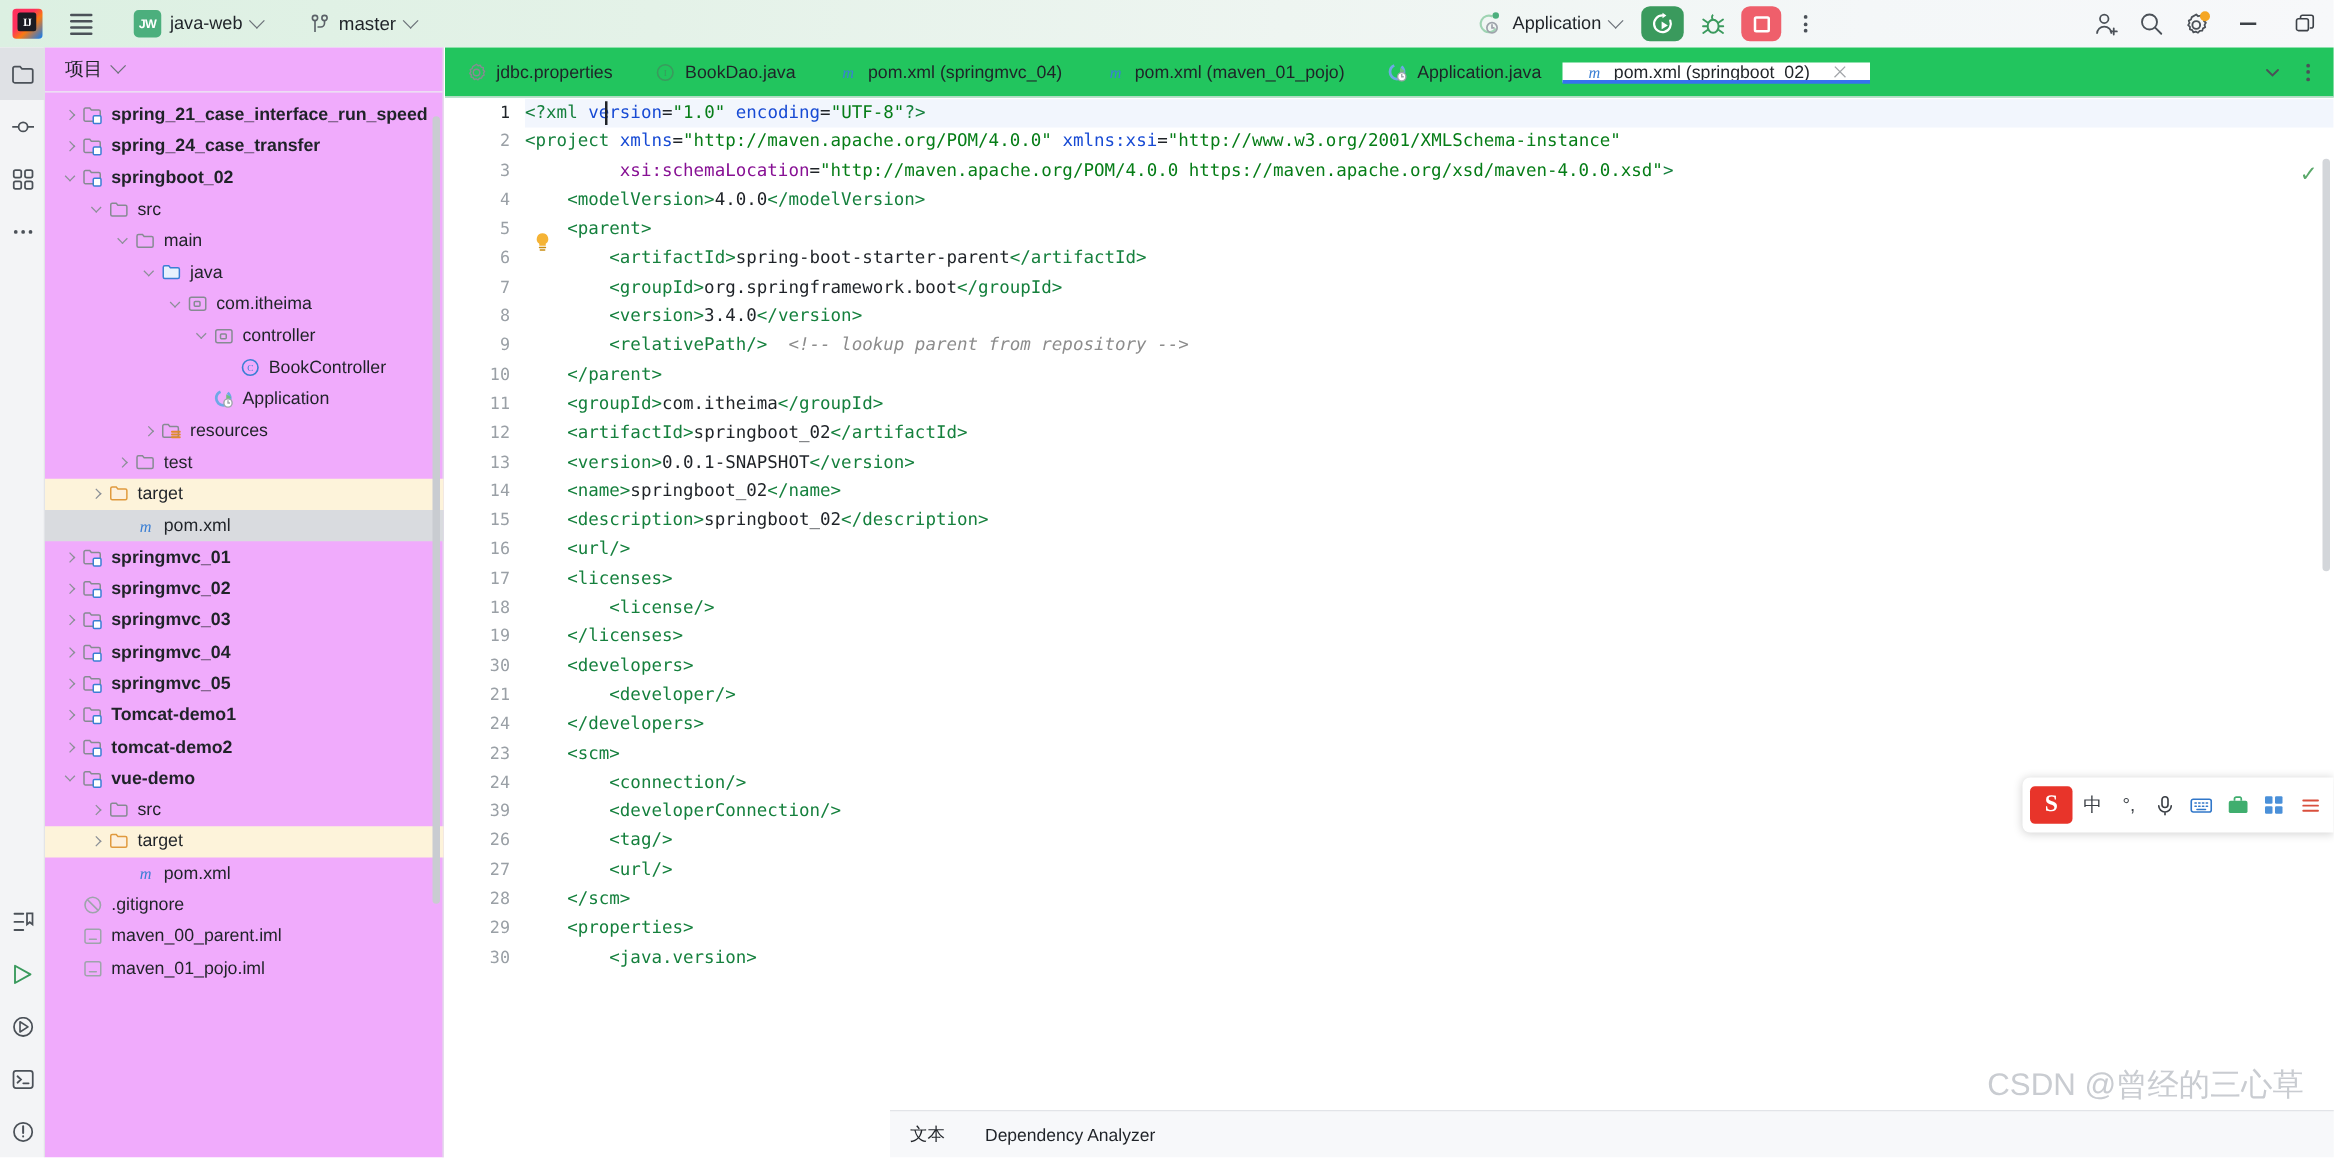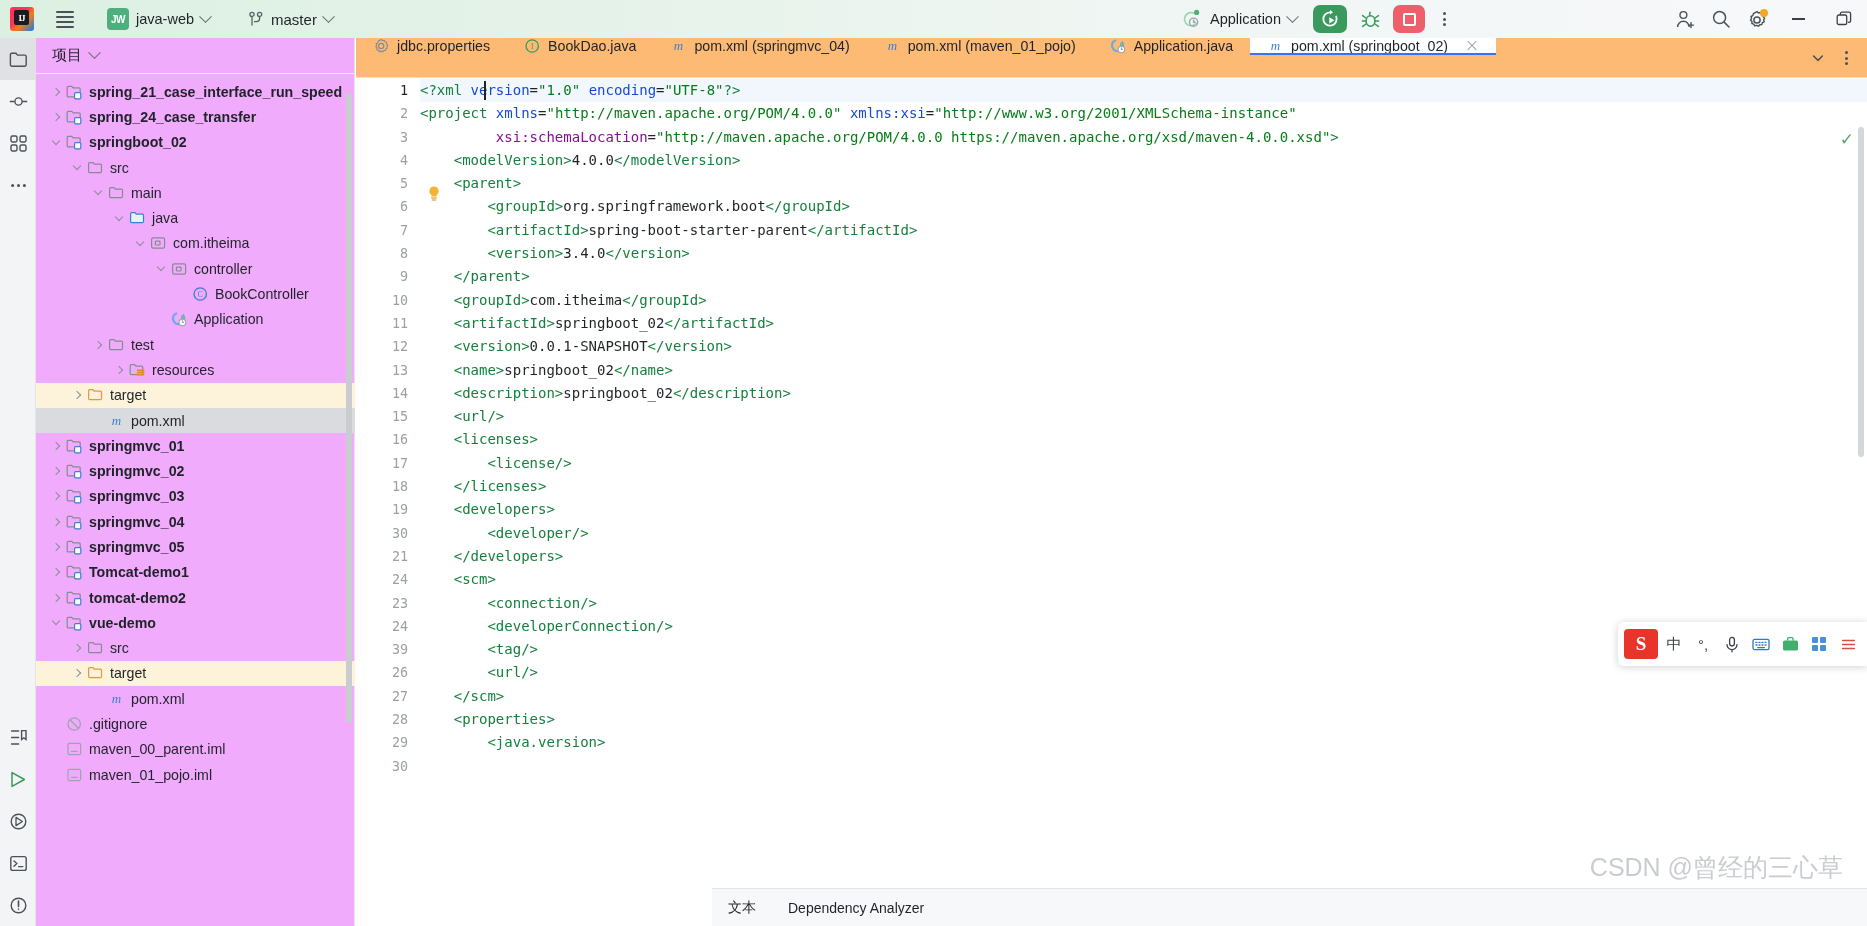--- a/index.html
+++ b/index.html
@@ -63,21 +63,21 @@
   .arrow i{width:6px;height:6px;border-right:1.5px solid #8a8f96;border-bottom:1.5px solid #8a8f96;display:block;}
   .arrow.r i{transform:rotate(-45deg);}
   .arrow.d i{transform:rotate(45deg);margin-top:-3px;}
   .ico{width:20px;height:17px;flex:0 0 20px;margin-right:5px;display:flex;align-items:center;justify-content:center;}
   .lbl{font-size:14.2px;color:#1f2328;}
   .lbl.b{font-weight:700;}
   .scrollbar{position:absolute;right:2px;top:55px;width:6px;height:630px;background:#c9ccd1;border-radius:3px;}
 
   
   .editor{position:absolute;left:356px;top:38px;width:1511px;height:888px;background:#ffffff;}
-  .tabbar{height:40px;display:flex;align-items:flex-start;border-bottom:1px solid #e2e4e8;background:#fdba74;position:relative;}
+  .tabbar{height:40px;display:flex;align-items:center;border-bottom:1px solid #e2e4e8;background:#22c55e;position:relative;}
   .tab{display:flex;align-items:center;gap:7px;padding:0 17px;cursor:pointer;font-size:14.2px;color:#1f2328;white-space:nowrap;position:relative;}
   .tab.active{background:#ffffff;}
   .tab.active:after{content:"";position:absolute;left:0;right:0;bottom:-1px;height:2.5px;background:#3574f0;}
   .tab-close{margin-left:10px;width:14px;height:14px;position:relative;opacity:.55;}
   .tab-close:before,.tab-close:after{content:"";position:absolute;left:1px;top:6px;width:12px;height:1.4px;background:#555b62;}
   .tab-close:before{transform:rotate(45deg);} .tab-close:after{transform:rotate(-45deg);}
   .tabbar-right{margin-left:auto;display:flex;align-items:center;padding-right:8px;gap:2px;}
   .tbr-btn{width:26px;height:40px;display:flex;align-items:center;justify-content:center;cursor:pointer;}
   .tbr-btn .dots{display:flex;flex-direction:column;gap:2.5px;}
   .tbr-btn .dots i{width:3px;height:3px;border-radius:50%;background:#4b5158;display:block;}
@@ -409,43 +409,43 @@
             <svg width="17" height="16" viewBox="0 0 17 16">
               <circle cx="7.6" cy="7.6" r="5.6" fill="none" stroke="#6ea8e6" stroke-width="2.2" stroke-dasharray="24 6"></circle>
               <path d="M10 4.4 l4 2.4 -4 2.4z" fill="#6ec07e"></path>
               <circle cx="11.4" cy="11.4" r="3.3" fill="#fff" stroke="#9ea4ab" stroke-width="1.1"></circle>
               <path d="M11.4 9.2 v2.2 h1.6" stroke="#9ea4ab" stroke-width="1.1" fill="none"></path>
             </svg>
           </div>
           <span class="lbl">Application</span>
         </div>
         <div class="row">
-          <div style="width: 54px; flex: 0 0 auto;"></div>
-          <div class="arrow r">
-            <i></i>
-          </div>
-          <div class="ico">
-            <svg width="17" height="16" viewBox="0 0 17 16">
-              <path d="M1.6 3.8 a1.2 1.2 0 0 1 1.2-1.2 h3.2 l1.3 1.5 h6 a1.2 1.2 0 0 1 1.2 1.2 v6.2 a1.2 1.2 0 0 1 -1.2 1.2 H2.8 a1.2 1.2 0 0 1 -1.2-1.2z" fill="none" stroke="#868b92" stroke-width="1.2"></path>
-            </svg>
-          </div>
-          <span class="lbl">test</span>
-        </div>
-        <div class="row">
           <div style="width: 75px; flex: 0 0 auto;"></div>
           <div class="arrow r">
             <i></i>
           </div>
           <div class="ico">
             <svg width="17" height="16" viewBox="0 0 17 16">
               <path d="M1.2 3.8 a1.2 1.2 0 0 1 1.2-1.2 h3.2 l1.3 1.5 h5.6 a1.2 1.2 0 0 1 1.2 1.2 v6.2 a1.2 1.2 0 0 1 -1.2 1.2 H2.4 a1.2 1.2 0 0 1 -1.2-1.2z" fill="none" stroke="#868b92" stroke-width="1.2"></path>
               <path d="M8.6 8.4h6.2M8.6 10.6h6.2M8.6 12.8h6.2" stroke="#e08b2c" stroke-width="1.6" stroke-linecap="round"></path>
             </svg>
           </div>
           <span class="lbl">resources</span>
+        </div>
+        <div class="row">
+          <div style="width: 54px; flex: 0 0 auto;"></div>
+          <div class="arrow r">
+            <i></i>
+          </div>
+          <div class="ico">
+            <svg width="17" height="16" viewBox="0 0 17 16">
+              <path d="M1.6 3.8 a1.2 1.2 0 0 1 1.2-1.2 h3.2 l1.3 1.5 h6 a1.2 1.2 0 0 1 1.2 1.2 v6.2 a1.2 1.2 0 0 1 -1.2 1.2 H2.8 a1.2 1.2 0 0 1 -1.2-1.2z" fill="none" stroke="#868b92" stroke-width="1.2"></path>
+            </svg>
+          </div>
+          <span class="lbl">test</span>
         </div>
         <div class="row hl-target">
           <div style="width: 33px; flex: 0 0 auto;"></div>
           <div class="arrow r">
             <i></i>
           </div>
           <div class="ico">
             <svg width="17" height="16" viewBox="0 0 17 16">
               <path d="M1.6 3.8 a1.2 1.2 0 0 1 1.2-1.2 h3.2 l1.3 1.5 h6 a1.2 1.2 0 0 1 1.2 1.2 v6.2 a1.2 1.2 0 0 1 -1.2 1.2 H2.8 a1.2 1.2 0 0 1 -1.2-1.2z" fill="#fdf0dc" stroke="#e09a3e" stroke-width="1.2"></path>
             </svg>
@@ -742,23 +742,24 @@
           <div class="gline">29</div>
           <div class="gline">30</div>
         </div>
       <div class="codewrap" id="codewrap">
         <div class="caret"></div>
       <div class="cline cur"><span class="tg">&lt;?xml </span><span class="at">version</span><span class="txt">=</span><span class="val">"1.0"</span><span class="txt"> </span><span class="at">encoding</span><span class="txt">=</span><span class="val">"UTF-8"</span><span class="tg">?&gt;</span></div>
           <div class="cline"><span class="tg">&lt;project </span><span class="at">xmlns</span><span class="txt">=</span><span class="val">"http://maven.apache.org/POM/4.0.0"</span><span class="txt"> </span><span class="at">xmlns:xsi</span><span class="txt">=</span><span class="val">"http://www.w3.org/2001/XMLSchema-instance"</span></div>
           <div class="cline"><span class="txt">         </span><span class="pur">xsi:schemaLocation</span><span class="txt">=</span><span class="val">"http://maven.apache.org/POM/4.0.0 https://maven.apache.org/xsd/maven-4.0.0.xsd"</span><span class="tg">&gt;</span></div>
           <div class="cline"><span class="txt">    </span><span class="tg">&lt;modelVersion&gt;</span><span class="txt">4.0.0</span><span class="tg">&lt;/modelVersion&gt;</span></div>
           <div class="cline"><span class="txt">    </span><span class="tg">&lt;parent&gt;</span></div>
+          <div class="cline"><span class="txt">        </span><span class="tg">&lt;artifactId&gt;</span><span class="txt">spring-boot-starter-parent</span><span class="tg">&lt;/artifactId&gt;</span></div>
           <div class="cline"><span class="txt">        </span><span class="tg">&lt;groupId&gt;</span><span class="txt">org.springframework.boot</span><span class="tg">&lt;/groupId&gt;</span></div>
-          <div class="cline"><span class="txt">        </span><span class="tg">&lt;artifactId&gt;</span><span class="txt">spring-boot-starter-parent</span><span class="tg">&lt;/artifactId&gt;</span></div>
           <div class="cline"><span class="txt">        </span><span class="tg">&lt;version&gt;</span><span class="txt">3.4.0</span><span class="tg">&lt;/version&gt;</span></div>
+          <div class="cline"><span class="txt">        </span><span class="tg">&lt;relativePath/&gt;</span><span class="cm">  &lt;!-- lookup parent from repository --&gt;</span></div>
           <div class="cline"><span class="txt">    </span><span class="tg">&lt;/parent&gt;</span></div>
           <div class="cline"><span class="txt">    </span><span class="tg">&lt;groupId&gt;</span><span class="txt">com.itheima</span><span class="tg">&lt;/groupId&gt;</span></div>
           <div class="cline"><span class="txt">    </span><span class="tg">&lt;artifactId&gt;</span><span class="txt">springboot_02</span><span class="tg">&lt;/artifactId&gt;</span></div>
           <div class="cline"><span class="txt">    </span><span class="tg">&lt;version&gt;</span><span class="txt">0.0.1-SNAPSHOT</span><span class="tg">&lt;/version&gt;</span></div>
           <div class="cline"><span class="txt">    </span><span class="tg">&lt;name&gt;</span><span class="txt">springboot_02</span><span class="tg">&lt;/name&gt;</span></div>
           <div class="cline"><span class="txt">    </span><span class="tg">&lt;description&gt;</span><span class="txt">springboot_02</span><span class="tg">&lt;/description&gt;</span></div>
           <div class="cline"><span class="txt">    </span><span class="tg">&lt;url/&gt;</span></div>
           <div class="cline"><span class="txt">    </span><span class="tg">&lt;licenses&gt;</span></div>
           <div class="cline"><span class="txt">        </span><span class="tg">&lt;license/&gt;</span></div>
           <div class="cline"><span class="txt">    </span><span class="tg">&lt;/licenses&gt;</span></div>

